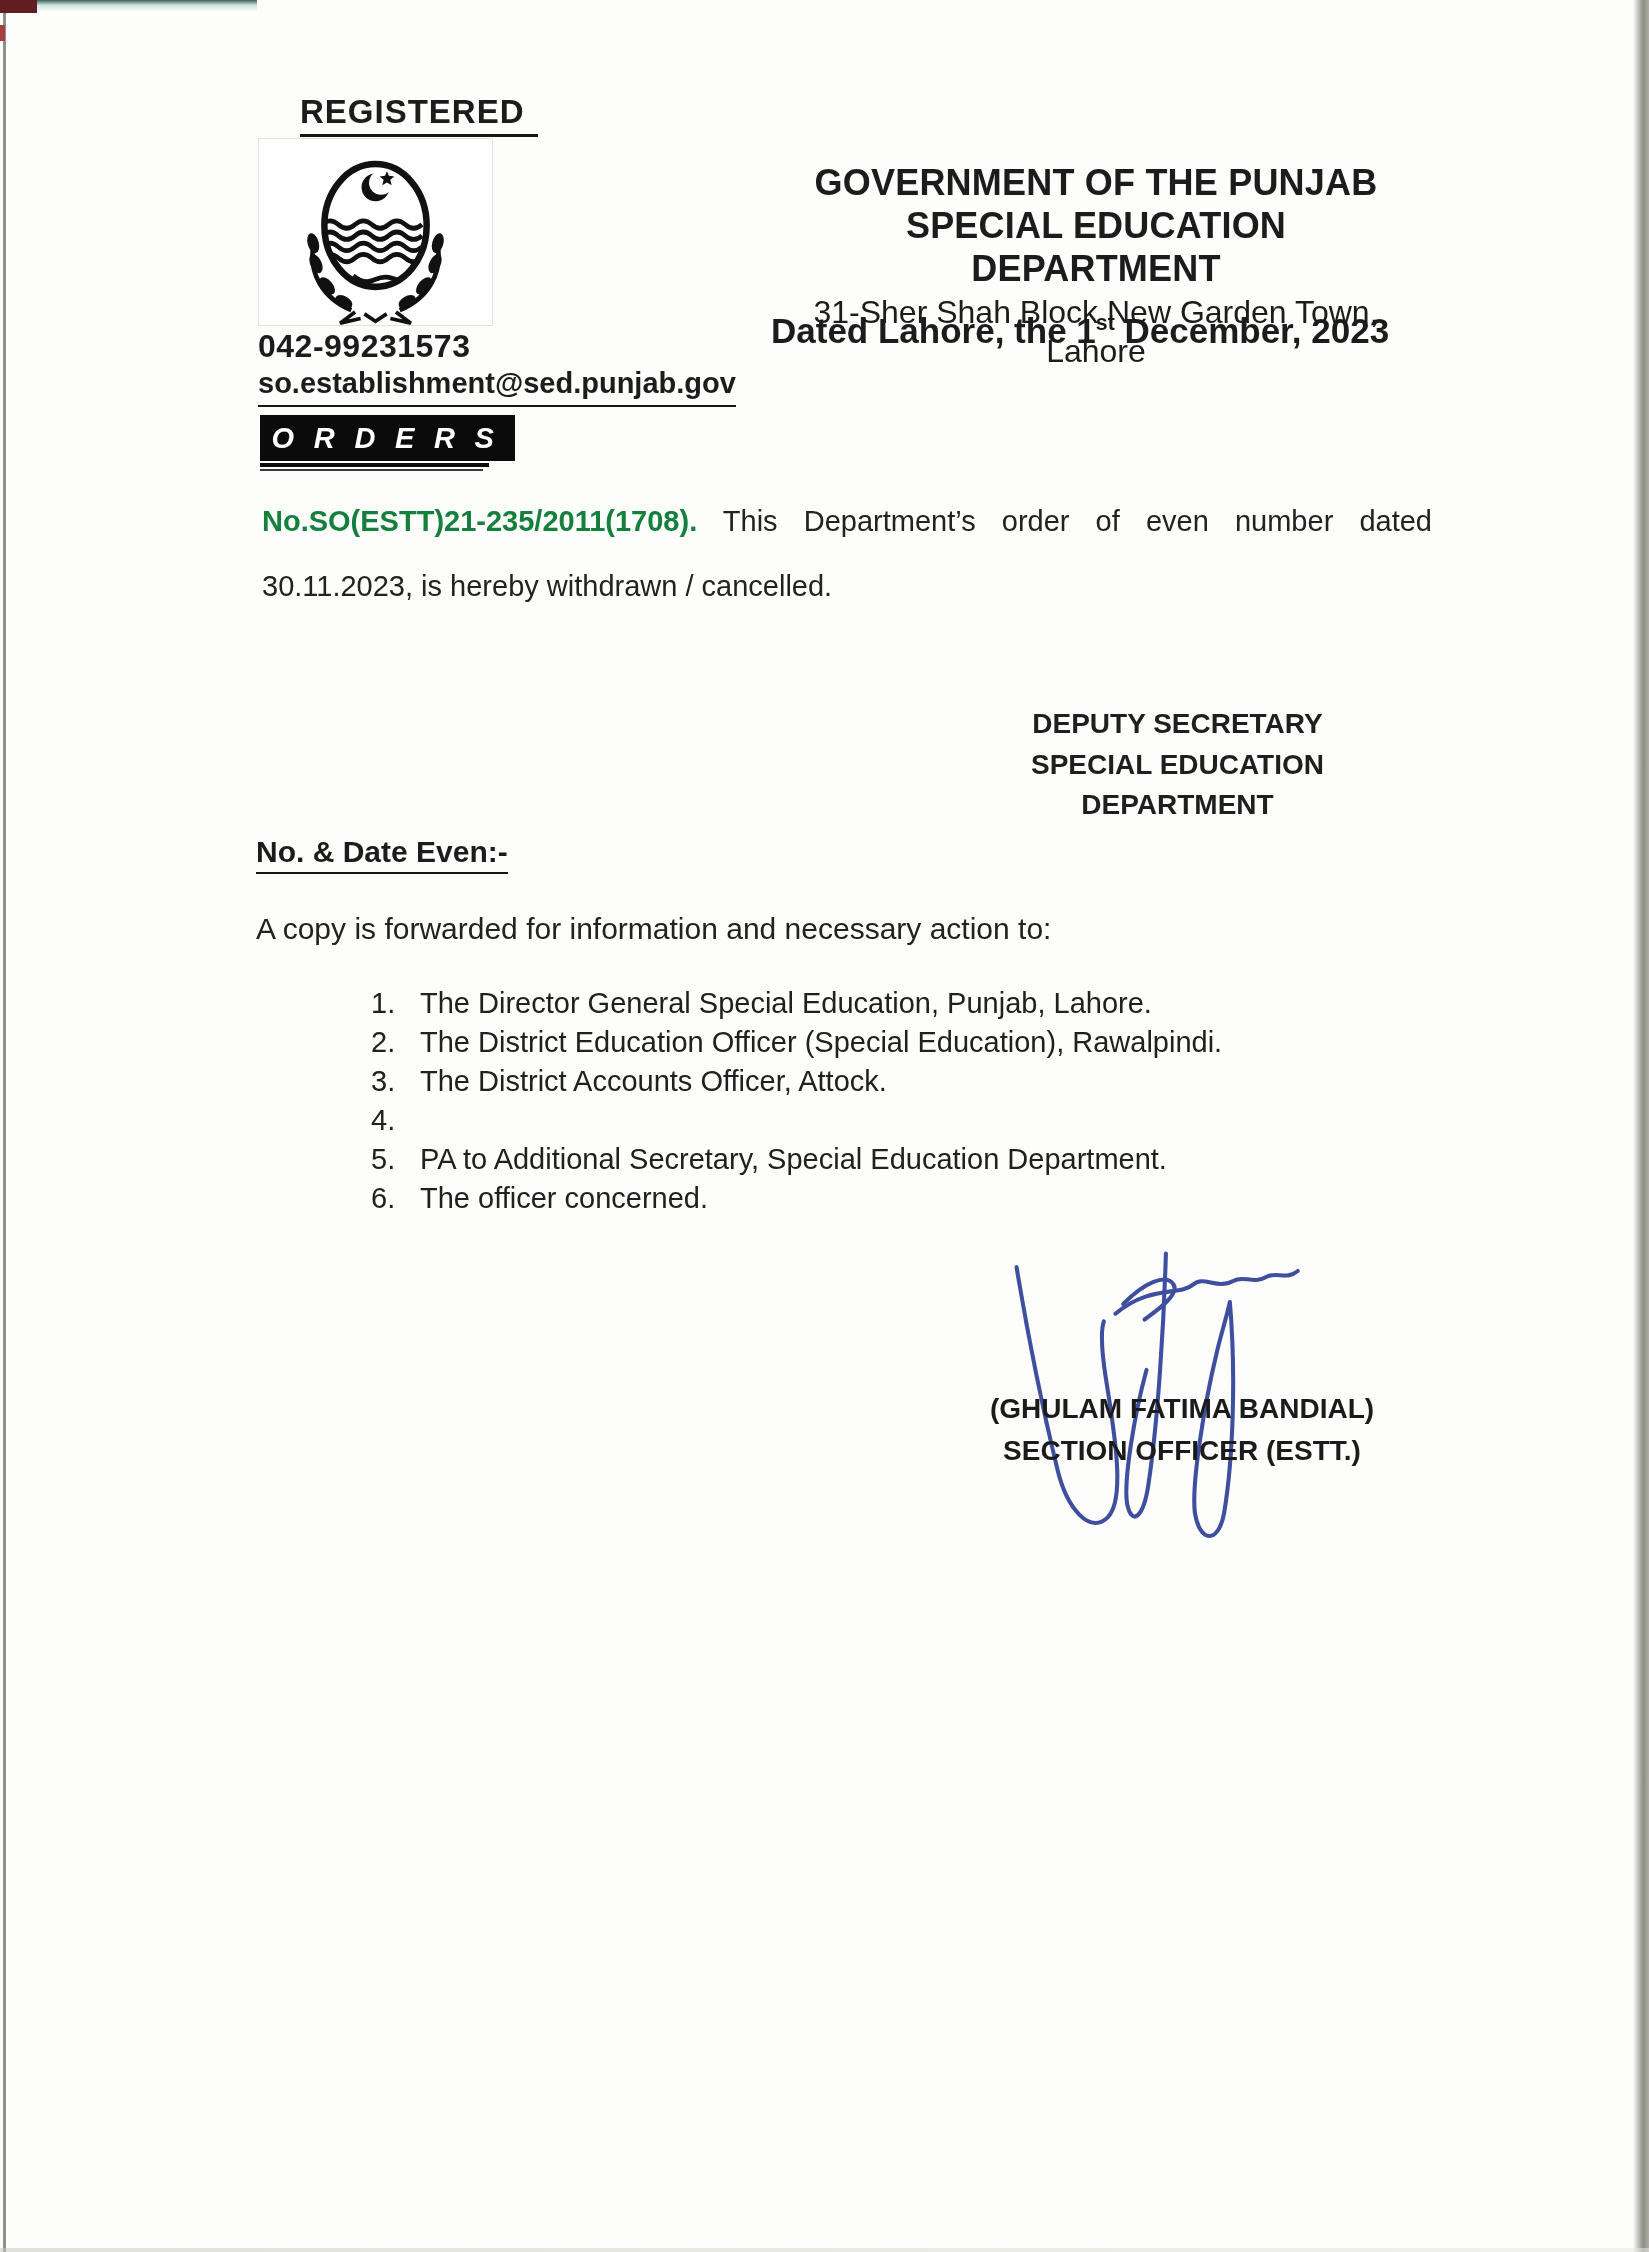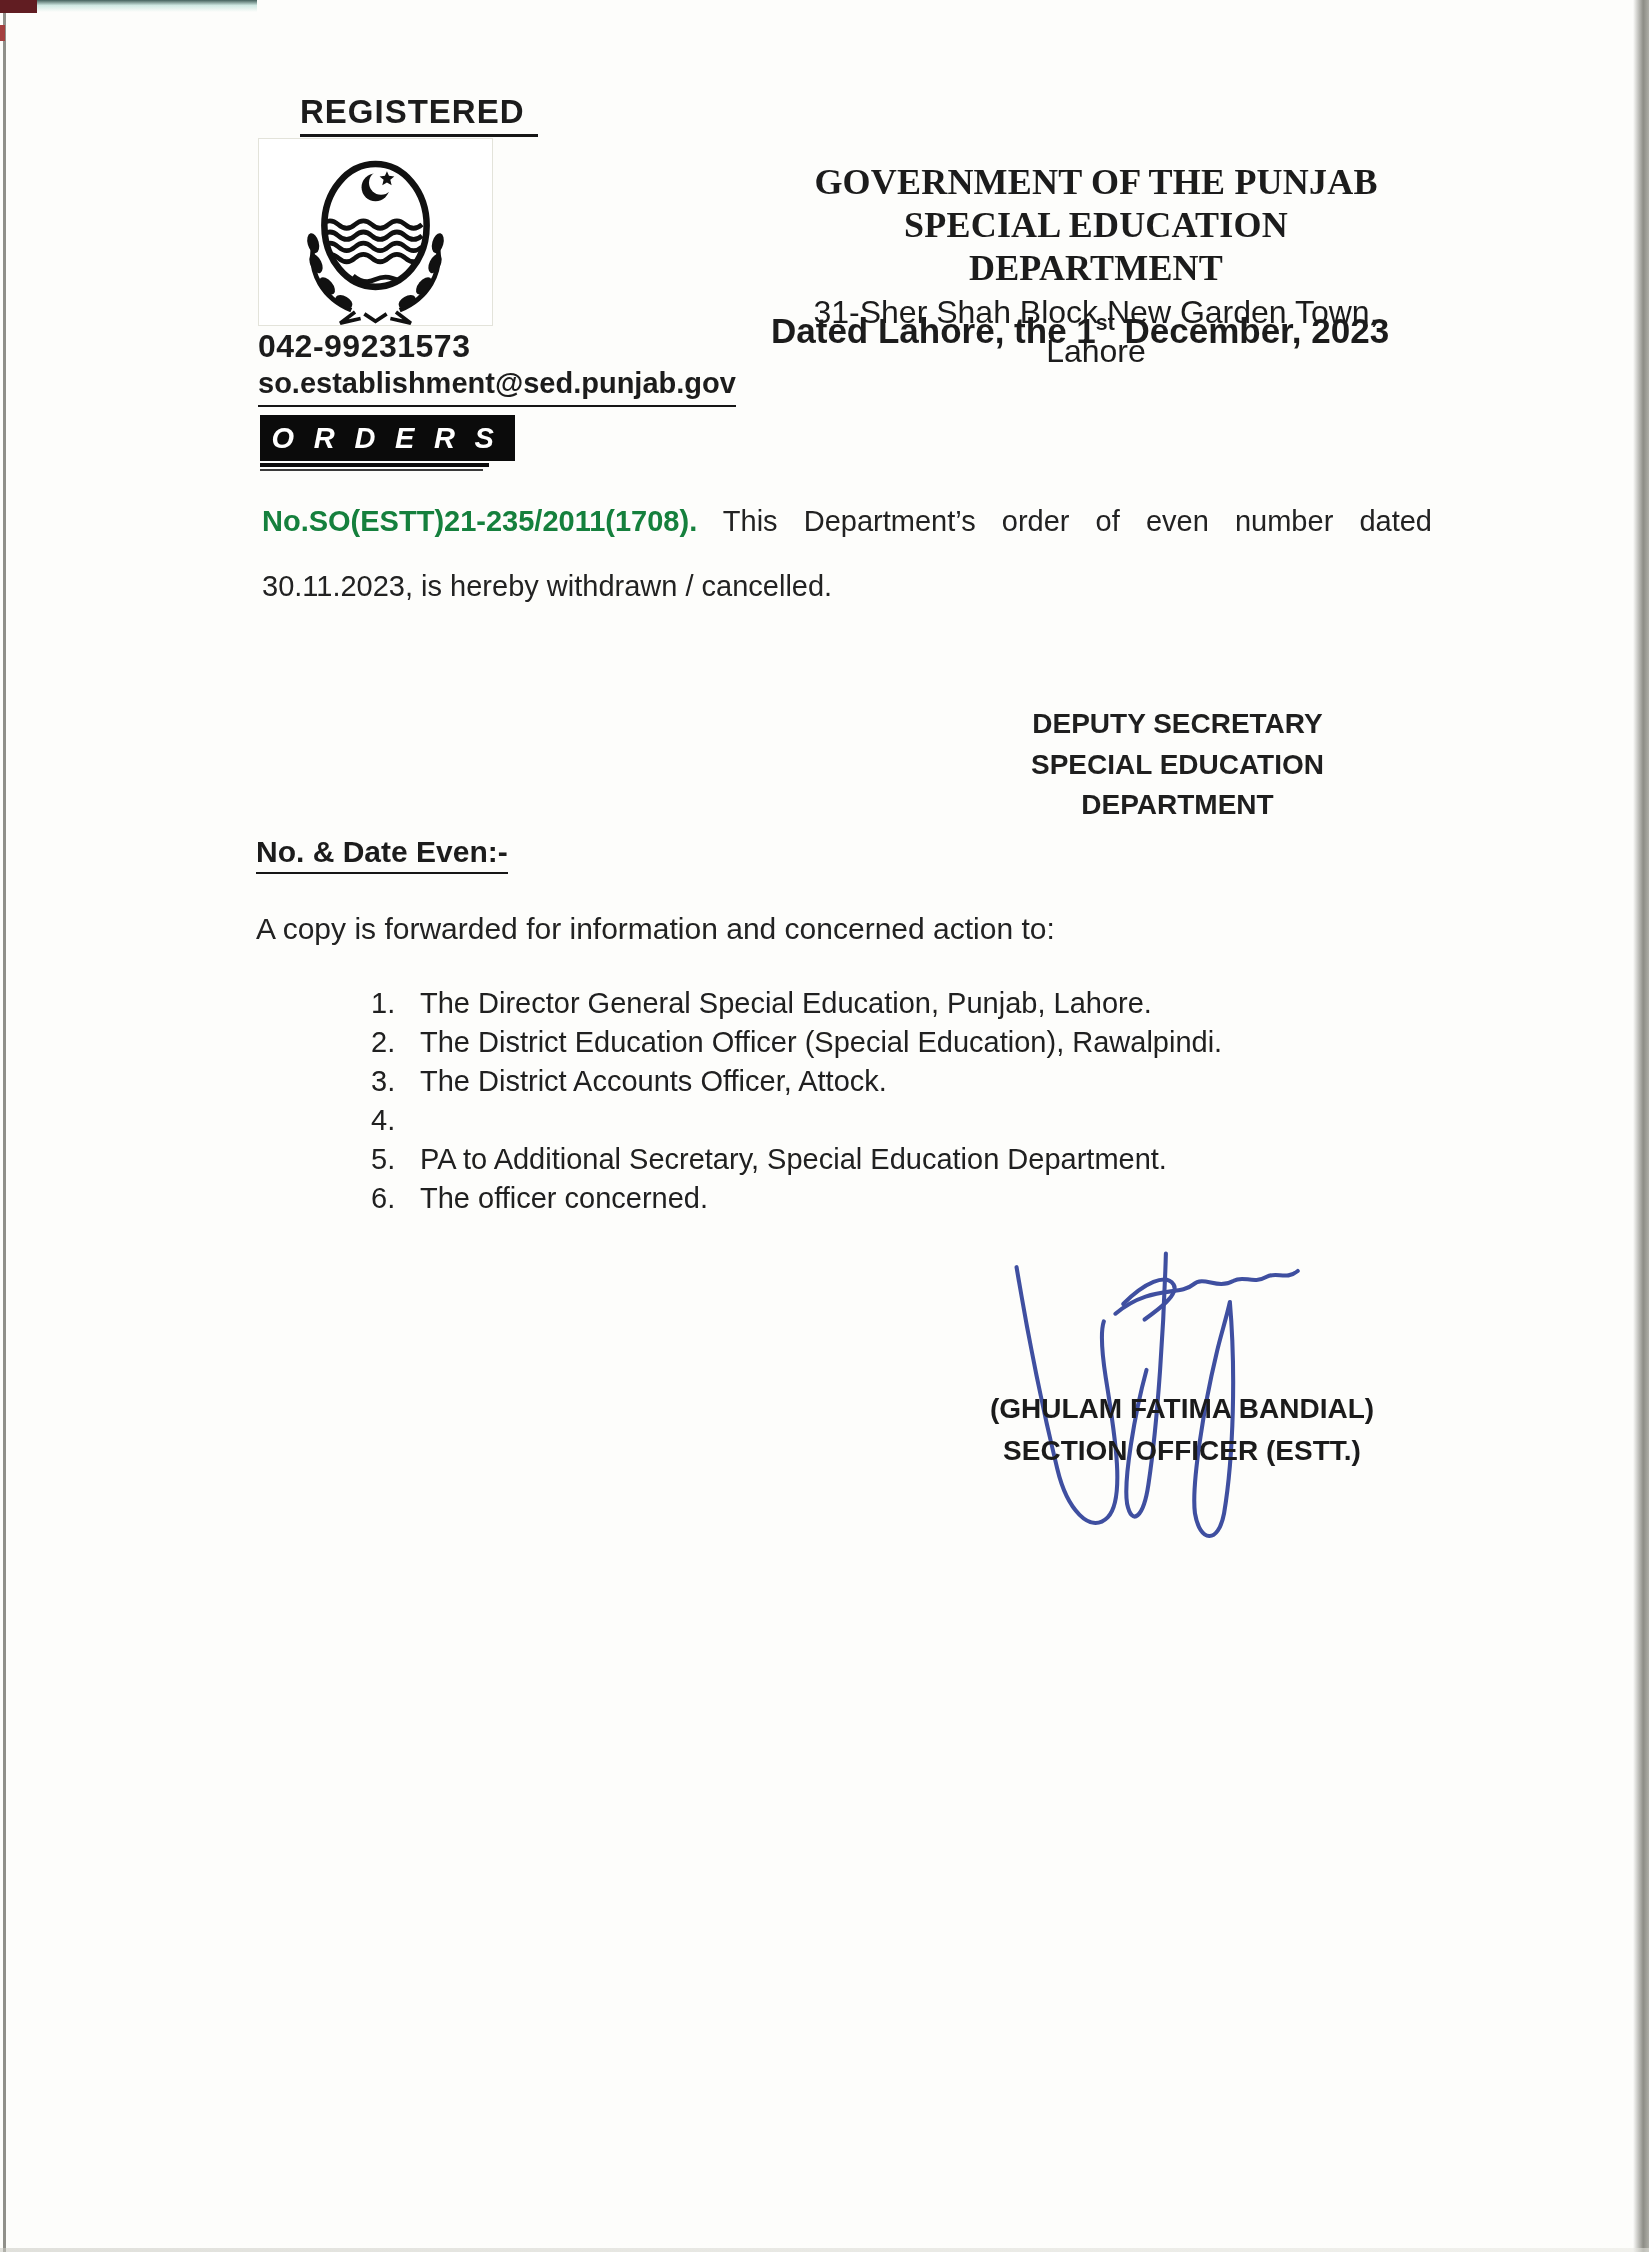--- a/index.html
+++ b/index.html
@@ -25,21 +25,21 @@
     letter-spacing:1px;border-bottom:3.9px solid #161616;padding:0 13.6px 2.9px 0;margin-left:36px;}
   .logo-box{position:absolute;left:258px;top:138px;width:233px;height:186px;
     background:#fff;border:1px solid #e3e3da;}
   .logo-box svg{width:100%;height:100%;}
   .phone{position:absolute;left:258px;top:328px;font-size:32px;font-weight:bold;letter-spacing:0.5px;}
   .email{position:absolute;left:258px;top:367px;font-size:29px;font-weight:bold;
     border-bottom:2.9px solid #161616;padding-bottom:5px;text-align:center;}
 
   
   .gov-header{position:absolute;left:803px;top:161px;width:586px;text-align:center;line-height:1.2;}
-  .gov-h1{font-size:36px;font-weight:bold;letter-spacing:0.2px;font-family:Liberation Serif, serif;}
+  .gov-h1{font-size:36px;font-weight:bold;letter-spacing:0.2px;}
   .gov-h2{font-size:32px;margin-top:2.9px;}
   .date-line{position:absolute;left:771px;top:311px;font-size:35px;white-space:nowrap;font-weight:bold;}
   .date-line sup{font-size:21.3px;}
 
   
   .orders-wrap{position:absolute;left:260px;top:415px;}
   .orders{display:inline-block;background:#0b0b0b;color:#fff;
     font-size:29px;font-weight:bold;font-style:italic;letter-spacing:5.8px;
     padding:6.8px 15.5px 5.8px 11.6px;text-align:right;}
   .orders-underline{height:3.9px;background:#0b0b0b;margin-top:2.9px;width:229px;}
@@ -140,21 +140,21 @@
 
   <p class="body-para"><b>No.SO(ESTT)21-235/2011(1708).</b> <span>This Department’s order of even number dated 30.11.2023, is hereby withdrawn / cancelled.</span></p>
 
   <div class="deputy">
     <div>DEPUTY SECRETARY</div>
     <div>SPECIAL EDUCATION</div>
     <div>DEPARTMENT</div>
   </div>
 
   <div class="no-date">No. &amp; Date Even:-</div>
-  <div class="copy-line">A copy is forwarded for information and concerned action to:</div>
+  <div class="copy-line">A copy is forwarded for information and necessary action to:</div>
 
   <div class="recipients">
     <div class="rcpt">
         <span class="rnum">1.</span>
         <span class="rtxt">The Director General Special Education, Punjab, Lahore.</span>
       </div>
     <div class="rcpt">
         <span class="rnum">2.</span>
         <span class="rtxt">The District Education Officer (Special Education), Rawalpindi.</span>
       </div>

